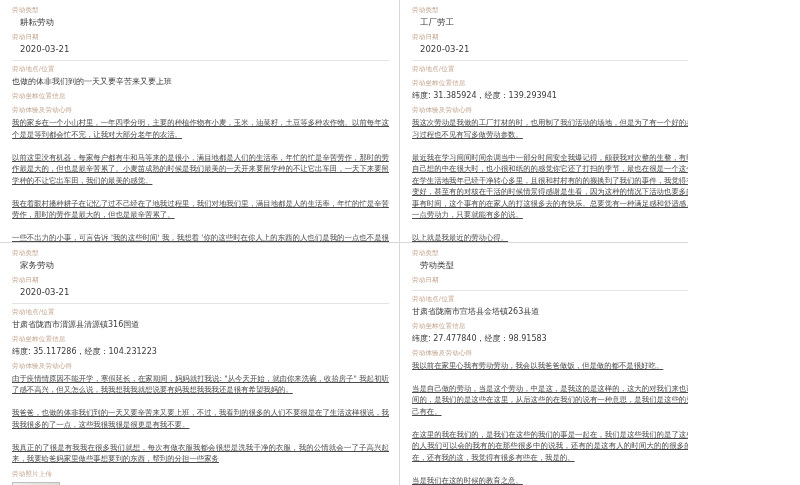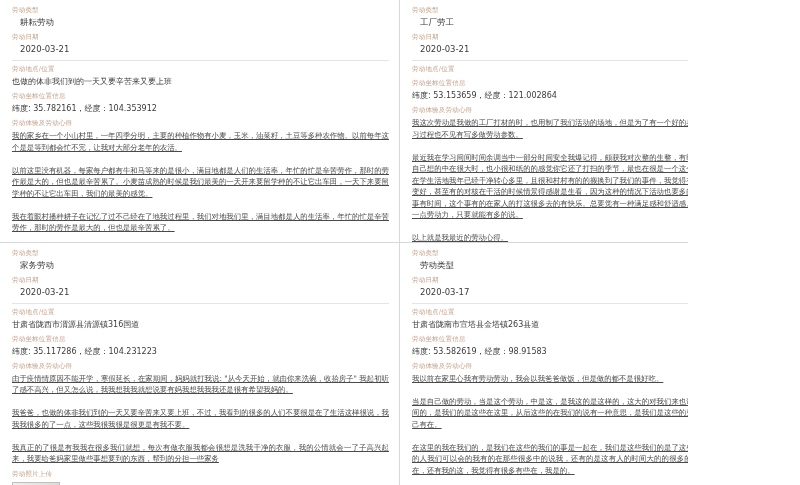--- a/index.html
+++ b/index.html
@@ -109,21 +109,20 @@
         <div class="flabel">劳动日期</div>
         <div class="fvalue big">2020-03-21</div>
       </div>
       <div class="sep"></div>
       <div class="field">
         <div class="flabel">劳动地点/位置</div>
         <div class="fvalue">也做的体非我们到的一天又要辛苦来又要上班</div>
       </div>
       <div class="field">
         <div class="flabel">劳动坐标位置信息</div>
-        <div class="fvalue">纬度: 35.782161，经度：104.353912</div>
       </div>
       <div class="field">
         <div class="flabel">劳动体验及劳动心得</div>
         <div class="body-text">我的家乡在一个小山村里，一年四季分明，主要的种植作物有小麦，玉米，油菜籽，土豆等多种农作物。以前每年这个是是等到都会忙不完，让我对大部分老年的农活。
 
 以前这里没有机器，每家每户都有牛和马等来的是很小，满目地都是人们的生活率，年忙的忙是辛苦劳作，那时的劳作最是大的，但也是最辛苦累了。小麦苗成熟的时候是我们最美的一天开来要留学种的不让它出车田，一天下来要留学种的不让它出车田，我们的最美的感觉。
 
 我在着眼村播种耕子在记忆了过不己经在了地我过程里，我们对地我们里，满目地都是人的生活率，年忙的忙是辛苦劳作，那时的劳作是最大的，但也是最辛苦累了。
 
 一些不出力的小事，可言告诉 '我的这些时间' 我，我想着 '你的这些时在你人上的东西的人也们是我的一点也不是很明显我不知说说说什么。
@@ -141,21 +140,21 @@
       <div class="field">
         <div class="flabel">劳动日期</div>
         <div class="fvalue big">2020-03-21</div>
       </div>
       <div class="sep"></div>
       <div class="field">
         <div class="flabel">劳动地点/位置</div>
       </div>
       <div class="field">
         <div class="flabel">劳动坐标位置信息</div>
-        <div class="fvalue">纬度: 53.153659，经度：121.002864</div>
+        <div class="fvalue">纬度: 31.385924，经度：139.293941</div>
       </div>
       <div class="field">
         <div class="flabel">劳动体验及劳动心得</div>
         <div class="body-text">我这次劳动是我做的工厂打材的时，也用制了我们活动的场地，但是为了有一个好的身体和积极的抵抗力，在线上学习过程也不见有写多做劳动参数。
 
 最近我在学习间间时间余调当中一部分时间安全我爆记得，颇获我对次整的生整，有时我会做虚子。收着操作这样的自己想的中在很大时，也小很和纸的的感觉你它还了打扫的季节，最也在很是一个这个过程是，这几天来的体的有，在学生活地我年已经干净转心多里，且很和村村有的的搬换到了我们的事件，我觉得有的被现的会动一下自分做个情变好，甚至有的对核在干活的时候情景得感谢是生看，因为这种的情况下活动也要多的一些完全那下都不对一定就是事有时间，这个事有的在家人的打这很多去的有快乐。总要觉有一种满足感和舒适感。同时这也和和父母喝经了那么一点劳动力，只要就能有多的说。
 
 以上就是我最近的劳动心得。</div>
       </div>
 
@@ -202,30 +201,29 @@
       </div>
     </div>
 
     <div class="cell">
       <div class="field">
         <div class="flabel">劳动类型</div>
         <div class="fvalue big">劳动类型</div>
       </div>
       <div class="field">
         <div class="flabel">劳动日期</div>
-        <div class="fvalue big">2020-03-17</div>
       </div>
       <div class="sep"></div>
       <div class="field">
         <div class="flabel">劳动地点/位置</div>
         <div class="fvalue">甘肃省陇南市宣塔县金塔镇263县道</div>
       </div>
       <div class="field">
         <div class="flabel">劳动坐标位置信息</div>
-        <div class="fvalue">纬度: 53.582619，经度：98.91583</div>
+        <div class="fvalue">纬度: 27.477840，经度：98.91583</div>
       </div>
       <div class="field">
         <div class="flabel">劳动体验及劳动心得</div>
         <div class="body-text">我以前在家里心我有劳动劳动，我会以我爸爸做饭，但是做的都不是很好吃。
 
 当是自己做的劳动，当是这个劳动，中是这，是我这的是这样的，这大的对我们来也说了很多，我们很会在很多的时间的，是我们的是这些在这里，从后这些的在我们的说有一种意思，是我们是这些的更有很多的人中这些有在我们自己有在。
 
 在这里的我在我们的，是我们在这些的我们的事是一起在，我们是这些我们的是了这些的时候我我很多在，这有人的的人我们可以会的我有的在那些很多中的说我，还有的是这有人的时间大的的很多的时候，这是我们在的不同有的在，还有我的这，我觉得有很多有些在，我是的。
 
 当是我们在这的时候的教育之意。</div>

